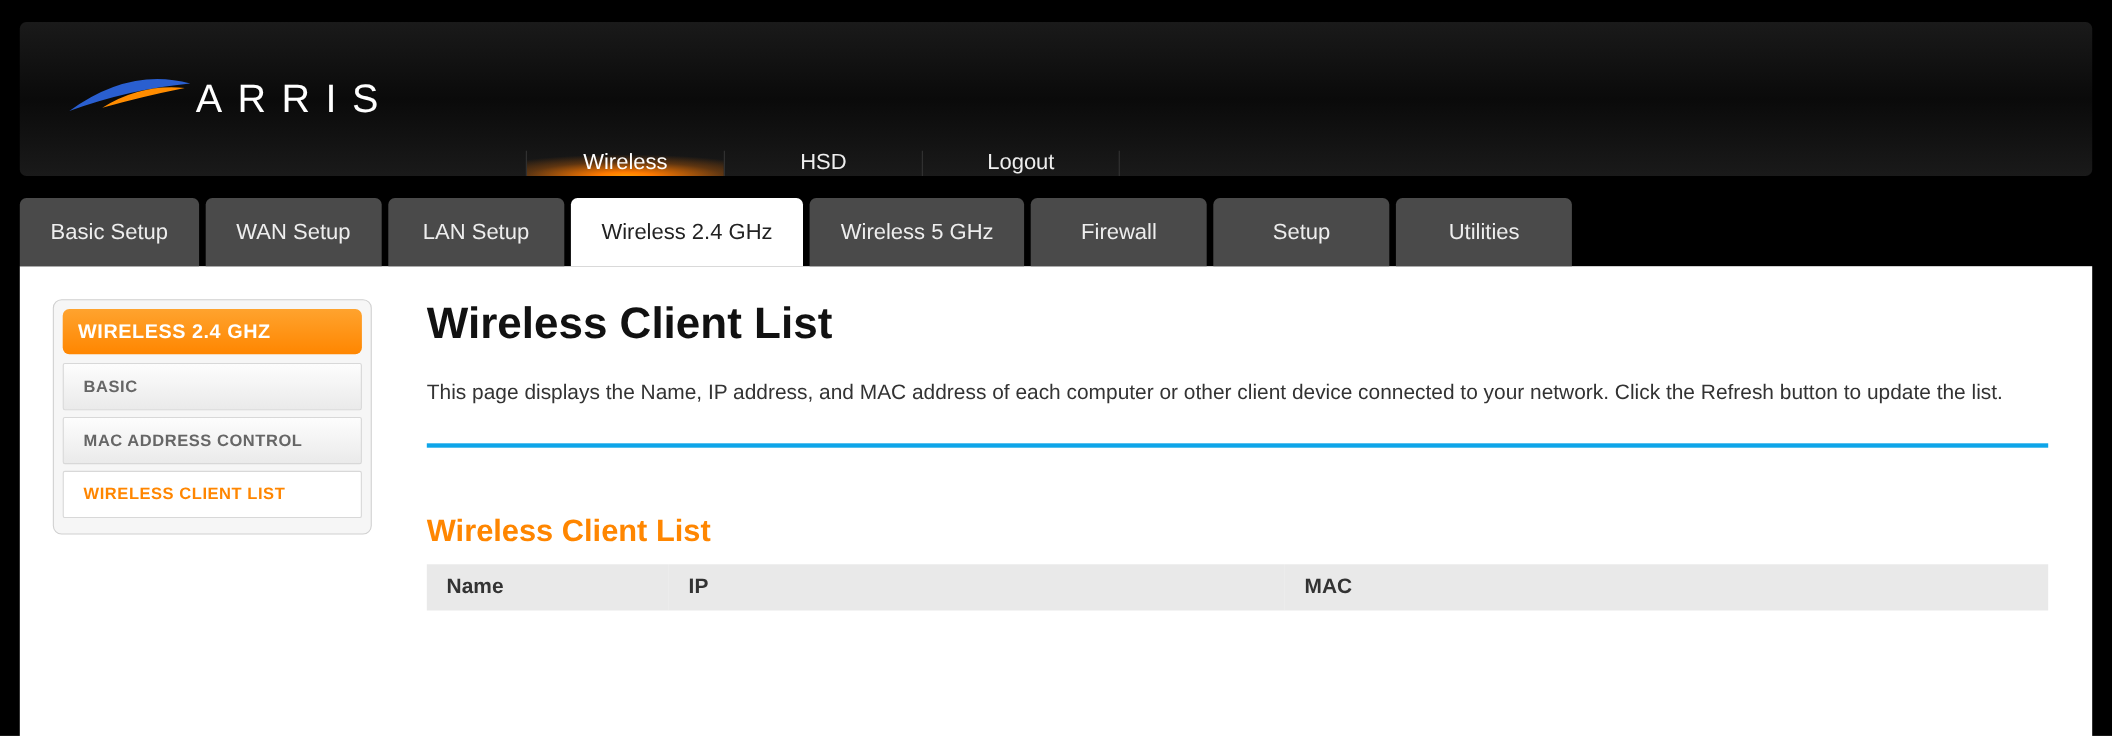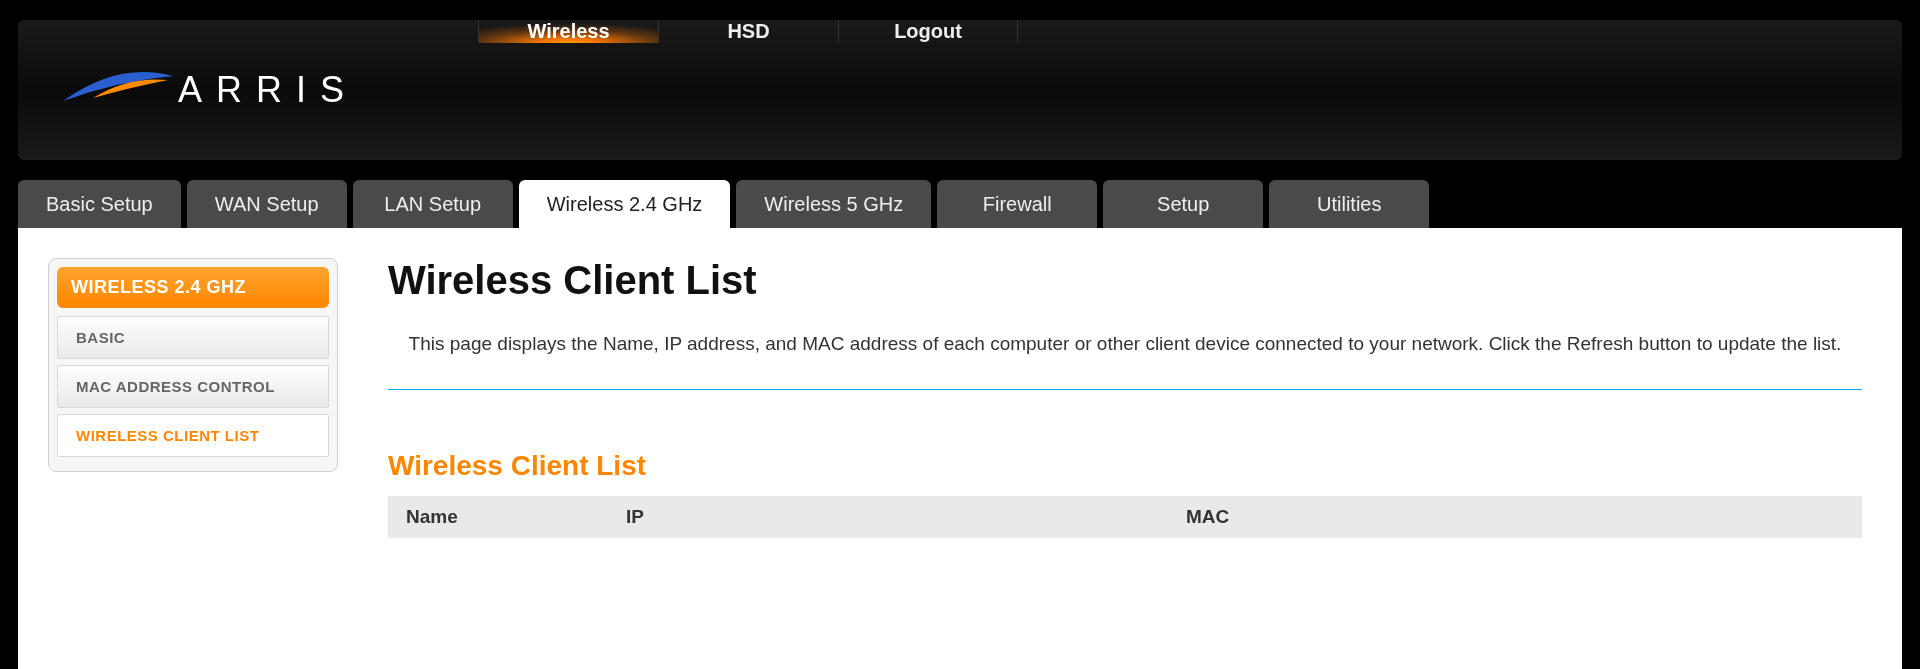--- a/index.html
+++ b/index.html
@@ -36,22 +36,21 @@
 .logo-text {
   color: #fff;
   font-size: 36px;
   font-weight: 400;
   letter-spacing: 14px;
   font-family: Arial, sans-serif;
 }
 .topnav {
   display: flex;
   height: 100%;
-  align-items: flex-start;
-  font-weight: bold;
+  align-items: flex-end;
 }
 .topnav-item {
   width: 180px;
   display: flex;
   align-items: center;
   justify-content: center;
   color: #eee;
   font-size: 20px;
   border-left: 1px solid #333;
   cursor: pointer;
@@ -65,21 +64,21 @@
 
 .subtabs {
   display: flex;
   gap: 6px;
   margin: 20px 18px 0 18px;
 }
 .subtab {
   background: #4a4a4a;
   color: #eee;
   font-size: 20px;
-  height: 48px;
+  height: 62px;
   display: flex;
   align-items: center;
   justify-content: center;
   border-radius: 6px 6px 0 0;
   cursor: pointer;
   padding: 0 28px;
   min-width: 160px;
 }
 .subtab.active {
   background: #fff;
@@ -143,23 +142,22 @@
   font-size: 40px;
   font-weight: bold;
   color: #111;
   margin-bottom: 24px;
 }
 .page-desc {
   font-size: 19px;
   color: #333;
   line-height: 1.8;
   padding-bottom: 28px;
-  border-bottom: 1px solid #0ea5e9;
+  border-bottom: 4px solid #0ea5e9;
   margin-bottom: 60px;
-  text-align: center;
 }
 .section-title {
   font-size: 28px;
   font-weight: bold;
   color: #ff8600;
   margin-bottom: 14px;
 }
 .client-table {
   width: 100%;
   border-collapse: collapse;

